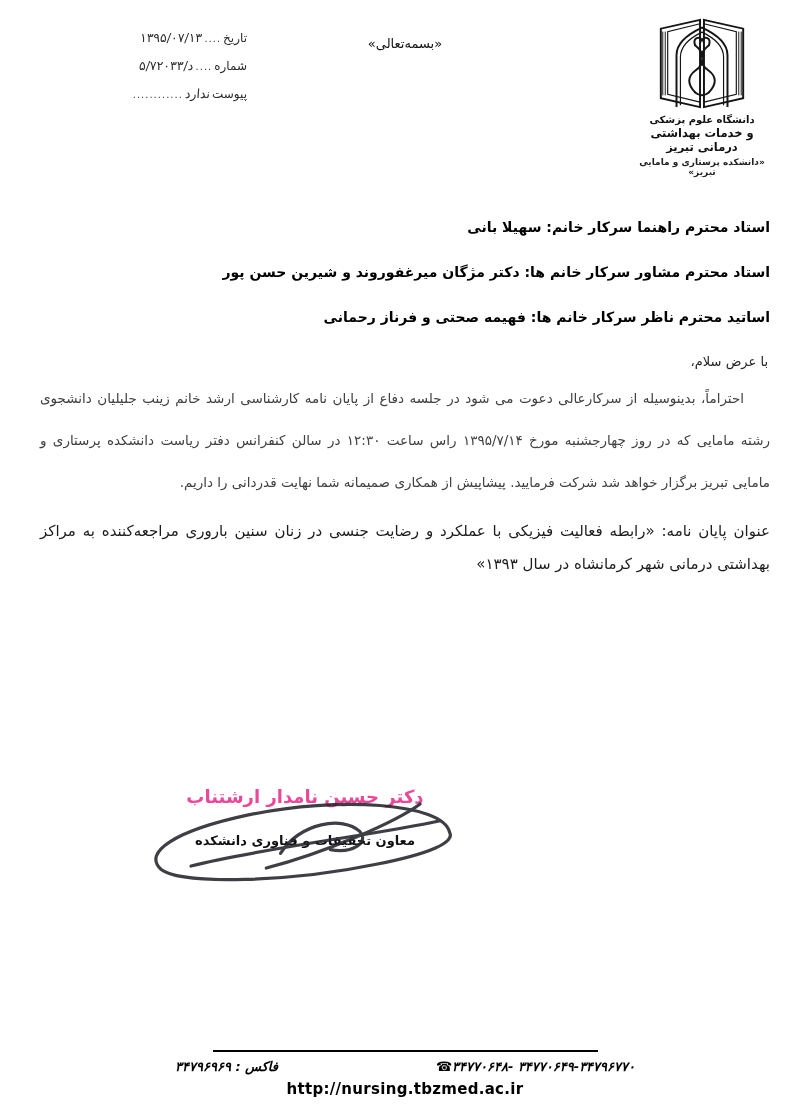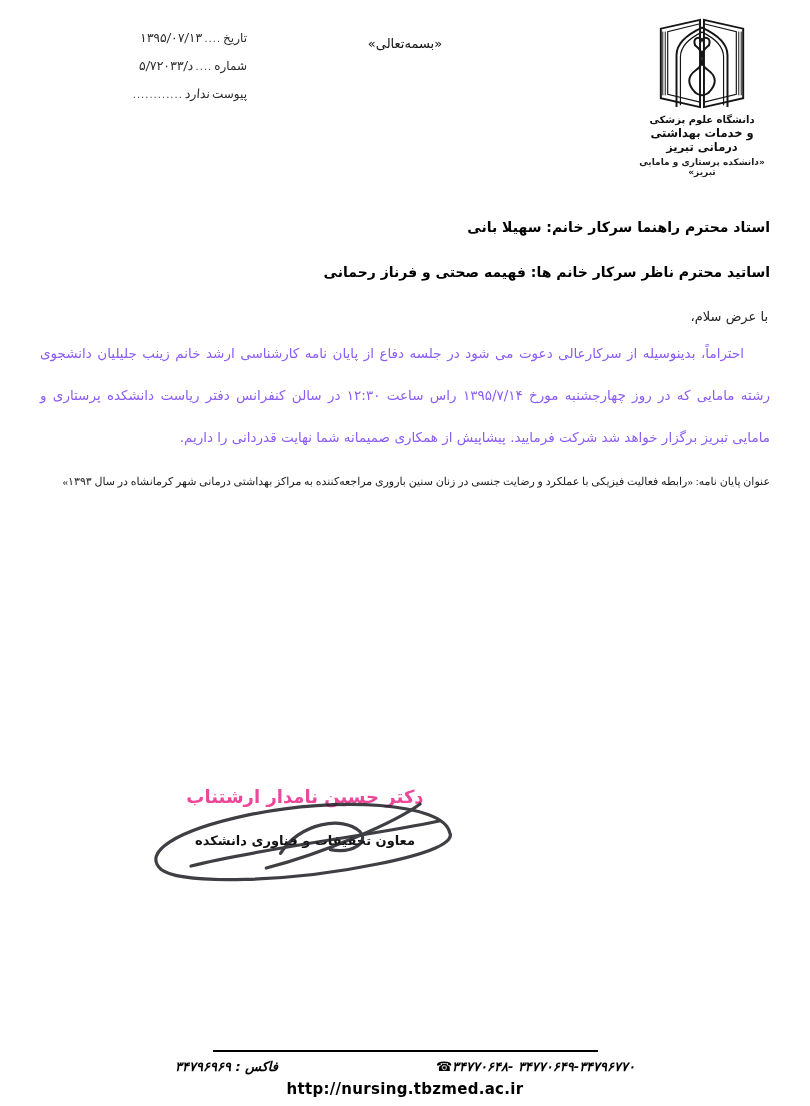--- a/index.html
+++ b/index.html
@@ -19,22 +19,22 @@
   .logo{position:absolute;top:12px;right:38px;width:140px;text-align:center;}
   .logo svg{display:block;margin:0 auto;}
   .logo-cap1{font-size:10px;font-weight:bold;margin-top:2px;color:#111;}
   .logo-cap2{font-size:11.5px;font-weight:bold;color:#111;margin-top:1px;}
   .logo-cap3{font-size:9px;font-weight:bold;color:#222;margin-top:3px;}
   
   .content{position:absolute;top:205px;right:40px;left:40px;}
   .recipient{font-weight:bold;font-size:14px;line-height:45px;text-align:right;color:#000;white-space:nowrap;}
   .salutation{font-size:13px;margin:14px 2px 0 0;color:#222;}
   .body-par{font-size:13.5px;line-height:42px;text-align:justify;margin:8px 0 0 0;
-            text-indent:26px;color:#8b5cf6;}
-  .thesis{font-size:11px;line-height:22px;text-align:justify;margin:12px 0 0 0;color:#1c1c1c;font-family:Liberation Serif, serif;}
+            text-indent:26px;color:#404040;}
+  .thesis{font-size:15px;line-height:33px;text-align:justify;margin:12px 0 0 0;color:#1c1c1c;}
   
   .signature{position:absolute;top:760px;left:140px;width:330px;text-align:center;}
   .sig-name{font-weight:bold;font-size:18px;color:#ec4899;margin-top:26px;}
   .sig-title{font-weight:bold;font-size:13px;color:#111;margin-top:26px;}
   .sig-scrawl{position:absolute;top:28px;left:-10px;width:350px;height:110px;pointer-events:none;}
   
   .footer{position:absolute;left:0;right:0;bottom:8px;text-align:center;}
   .footer-rule{width:385px;height:2px;background:#000;margin:0 auto 6px auto;}
   .addr{font-weight:bold;font-size:13px;color:#000;}
   .phones-row{width:460px;margin:7px auto 0 auto;display:flex;flex-direction:row-reverse;
@@ -97,20 +97,21 @@
         </g>
       </g>
     </svg>
     <div class="logo-cap1">دانشگاه علوم پزشکی</div>
     <div class="logo-cap2">و خدمات بهداشتی درمانی تبریز</div>
     <div class="logo-cap3">«دانشکده پرستاری و مامایی تبریز»</div>
   </div>
 
   <div class="content">
     <div class="recipient">استاد محترم راهنما سرکار خانم:  سهیلا بانی</div>
+    <div class="recipient">استاد محترم مشاور سرکار خانم ها: دکتر مژگان میرغفوروند و شیرین حسن پور</div>
     <div class="recipient">اساتید محترم ناظر سرکار خانم ها: فهیمه صحتی و فرناز رحمانی</div>
     <div class="salutation">با عرض سلام،</div>
     <p class="body-par">احتراماً، بدینوسیله از سرکارعالی دعوت می شود در جلسه دفاع از پایان نامه کارشناسی ارشد خانم زینب جلیلیان دانشجوی رشته مامایی  که در روز چهارجشنبه مورخ ۱۳۹۵/۷/۱۴ راس ساعت ۱۲:۳۰ در سالن کنفرانس دفتر ریاست دانشکده پرستاری و مامایی تبریز برگزار خواهد شد شرکت فرمایید. پیشاپیش از همکاری صمیمانه شما نهایت قدردانی را داریم.</p>
     <p class="thesis">عنوان پایان نامه: «رابطه فعالیت فیزیکی با عملکرد و رضایت جنسی در زنان سنین باروری مراجعه‌کننده به مراکز بهداشتی درمانی شهر کرمانشاه در سال ۱۳۹۳»</p>
   </div>
 
   <div class="signature">
     <div class="sig-name">دکتر حسین نامدار ارشتناب</div>
     <div class="sig-title">معاون تحقیقات و فناوری دانشکده</div>
     <svg class="sig-scrawl" viewBox="0 0 350 110">

